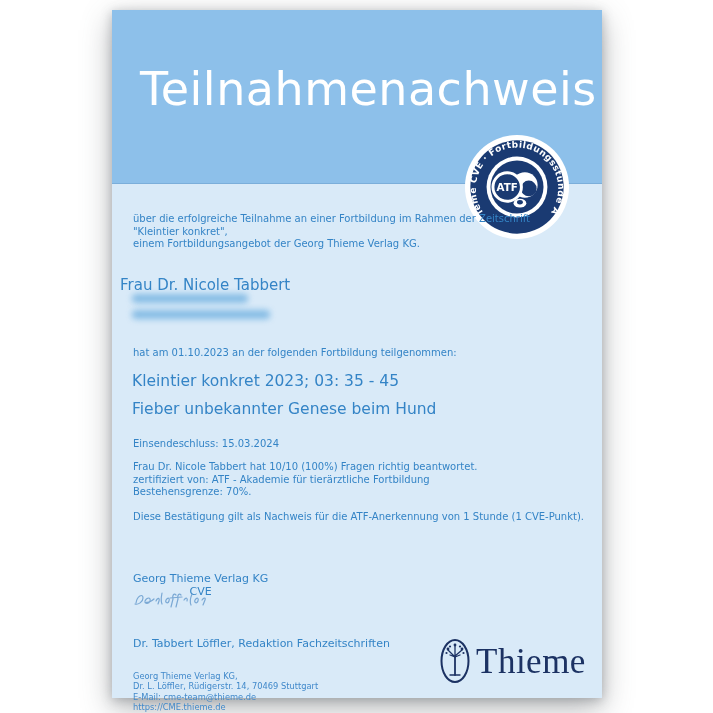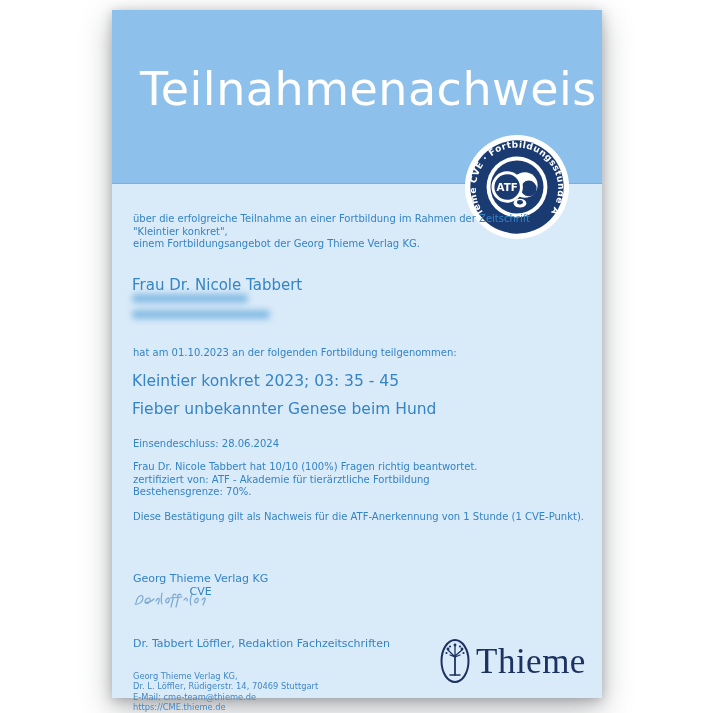--- a/index.html
+++ b/index.html
@@ -20,21 +20,21 @@
     padding-left:28px;
   }
   .cert-title{
     position:absolute;left:28px;top:52px;
     font-size:46px;font-weight:400;color:#ffffff;letter-spacing:.5px;
     white-space:nowrap;
   }
   .badge{position:absolute;left:351px;top:123px;width:108px;height:108px;}
   .txt{position:absolute;color:var(--text-blue,#3484c6);margin-top:21px;}
   .intro{left:21px;top:182px;font-size:10px;line-height:12.5px;}
-  .recipient-name{left:20px;top:245px;font-size:15px;}
+  .recipient-name{left:8px;top:245px;font-size:15px;}
   .redacted-wrap{left:20px;top:263px;}
   .redacted{
     height:9px;border-radius:4px;background:#6fb0e0;
     filter:blur(3px);opacity:.8;margin-bottom:7px;
   }
   .redacted.l1{width:116px;}
   .redacted.l2{width:138px;}
   .statement{left:21px;top:316px;font-size:10px;}
   .course-ref{left:20px;top:341px;font-size:15.5px;}
   .course-title{left:20px;top:369px;font-size:15.5px;}
@@ -97,21 +97,21 @@
   <div class="txt redacted-wrap">
     <div class="redacted l1"></div>
     <div class="redacted l2"></div>
   </div>
 
   <div class="txt statement">hat am 01.10.2023 an der folgenden Fortbildung teilgenommen:</div>
 
   <div class="txt course-ref">Kleintier konkret 2023; 03: 35 - 45</div>
   <div class="txt course-title">Fieber unbekannter Genese beim Hund</div>
 
-  <div class="txt deadline">Einsendeschluss: 28.06.2024</div>
+  <div class="txt deadline">Einsendeschluss: 15.03.2024</div>
 
   <div class="txt results">
     <div>Frau Dr. Nicole Tabbert hat 10/10 (100%) Fragen richtig beantwortet.</div>
     <div>zertifiziert von: ATF - Akademie für tierärztliche Fortbildung</div>
     <div>Bestehensgrenze: 70%.</div>
   </div>
 
   <div class="txt confirmation">Diese Bestätigung gilt als Nachweis für die ATF-Anerkennung von 1 Stunde (1 CVE-Punkt).</div>
 
   <div class="txt org-block">

